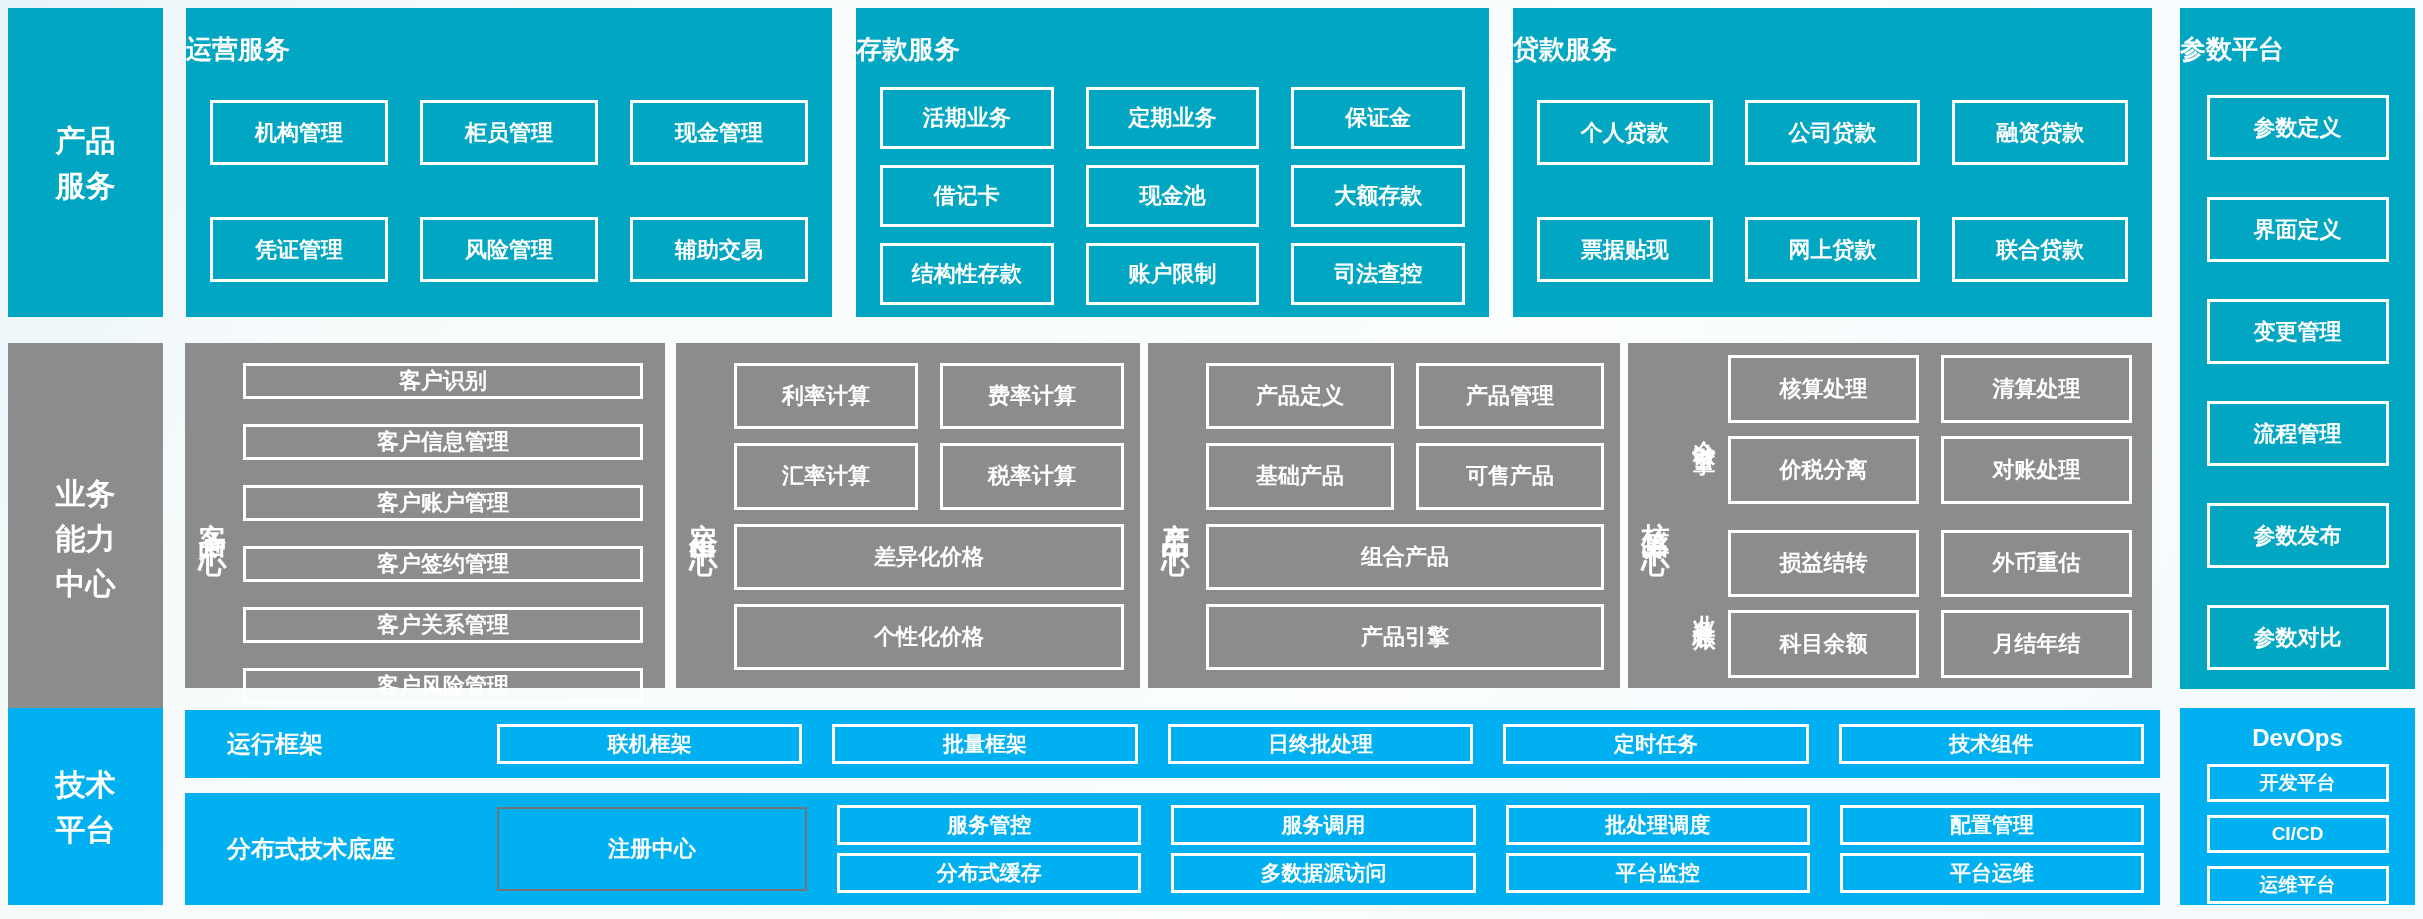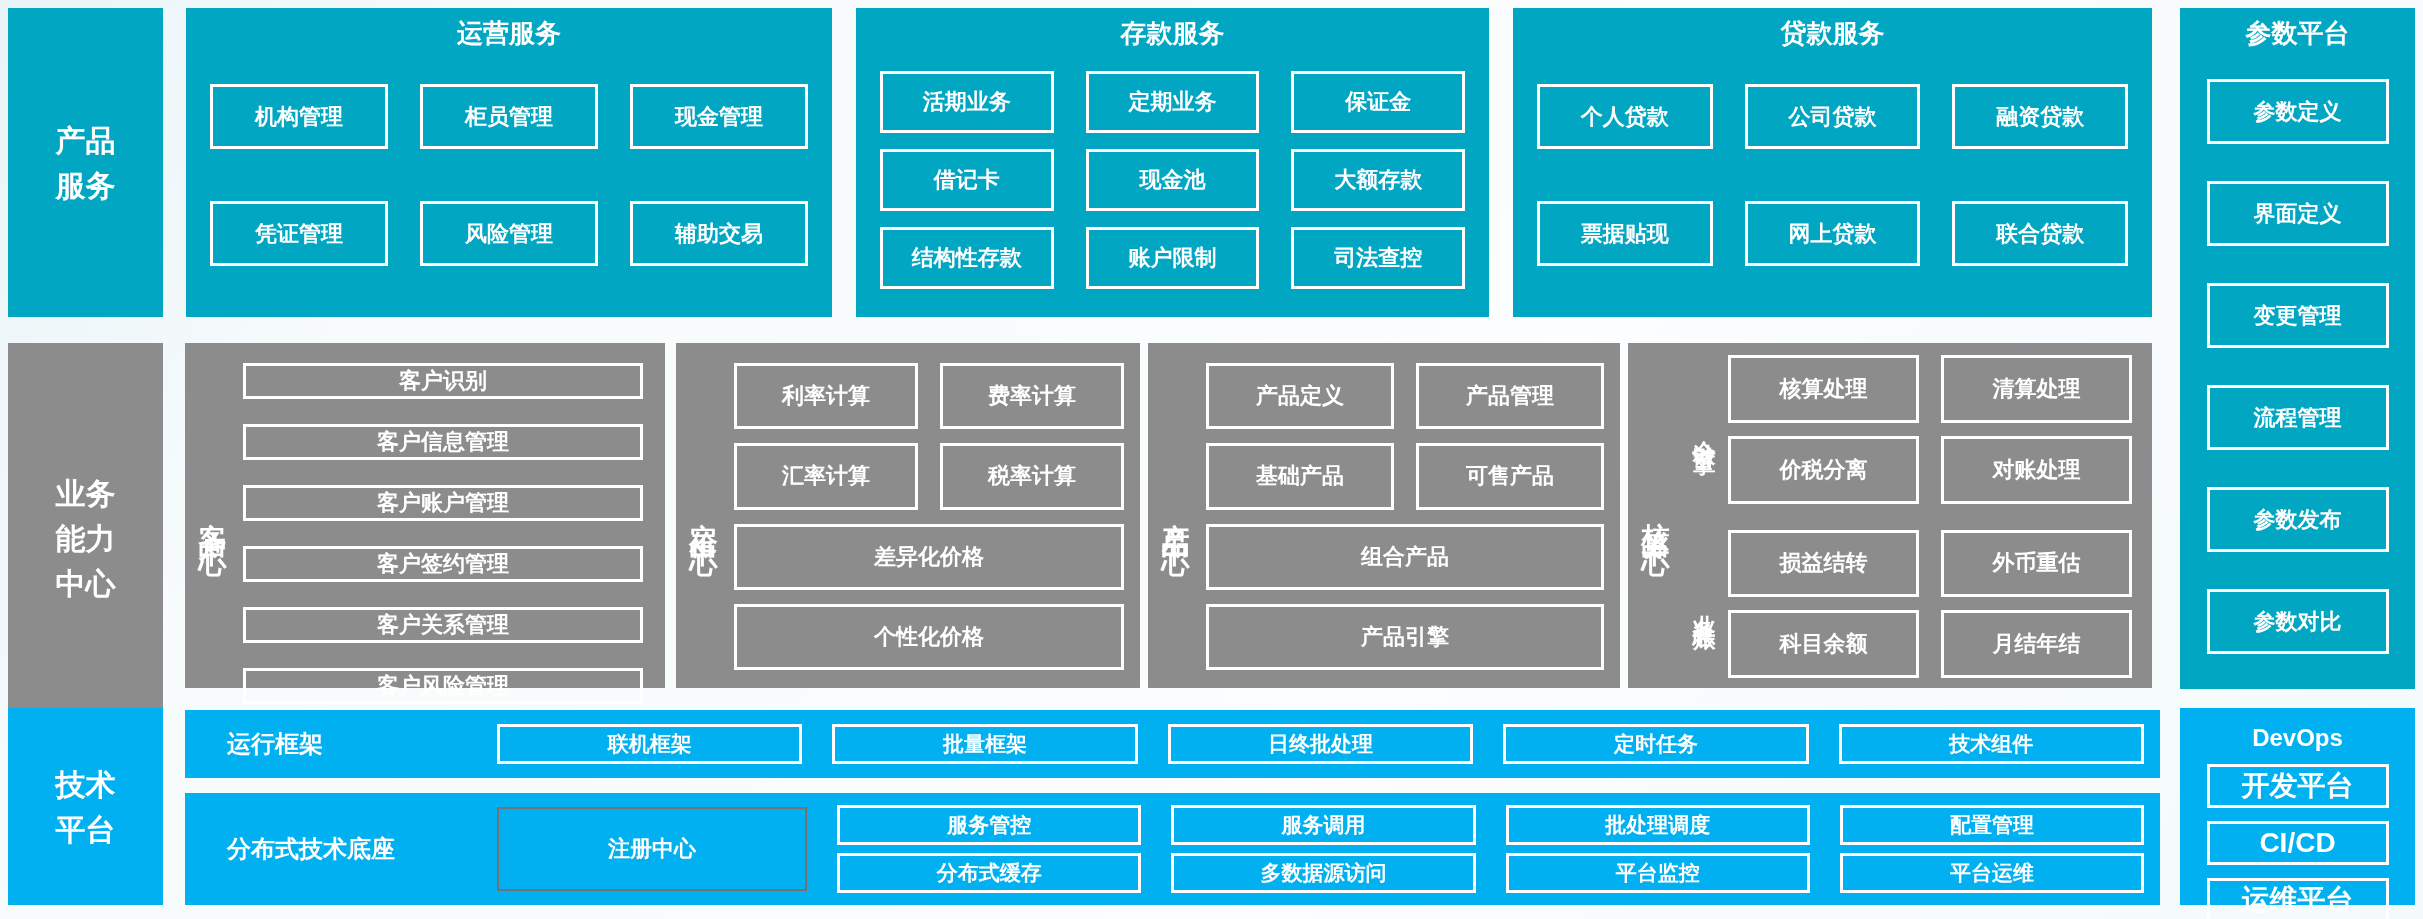--- a/index.html
+++ b/index.html
@@ -12,39 +12,39 @@
   .canvas { position:relative; width:2423px; height:919px; }
   .block { position:absolute; color:#fff; box-sizing:border-box; }
   .teal { background: var(--teal, #00A6C2); }
   .gray { background: var(--gray, #8C8C8C); }
   .blue { background: var(--blue, #00B0F0); }
 
   .rail {
     display:flex; align-items:center; justify-content:center; text-align:center;
     font-size:30px; font-weight:bold; line-height:1.5; white-space:pre-line;
   }
-  .group-title { text-align:center; padding-top:8px; font-size:26px; font-weight:bold; }
+  .group-title { text-align:left; padding-top:24px; font-size:26px; font-weight:bold; }
   .small-title { text-align:center; padding-top:16px; font-size:24px; font-weight:bold; }
 
   .box {
     border:3px solid #fff; box-sizing:border-box;
     display:flex; align-items:center; justify-content:center;
     font-size:22px; font-weight:bold; text-align:center;
   }
 
   .grid3 { display:grid; grid-template-columns:repeat(3,1fr); column-gap:32px; padding:0 24px; }
   #grp-operations .grid3 { margin-top:33px; row-gap:52px; grid-auto-rows:65px; }
   #grp-deposits  .grid3 { margin-top:20px; row-gap:16px; grid-auto-rows:62px; }
   #grp-loans     .grid3 { margin-top:33px; row-gap:52px; grid-auto-rows:65px; }
 
   .vstack { display:flex; flex-direction:column; align-items:center; }
   #param-platform .vstack { margin-top:28px; gap:37px; }
   #param-platform .box { width:182px; height:65px; flex:none; }
   #devops .vstack { margin-top:12px; gap:13px; }
-  #devops .box { width:182px; height:44px; flex:none; font-size:28px; }
+  #devops .box { width:182px; height:38px; flex:none; font-size:19px; }
 
   .center { display:flex; }
   .vlabel {
     writing-mode:vertical-rl; text-orientation:upright;
     font-size:28px; font-weight:bold; letter-spacing:8px;
     display:flex; align-items:center; justify-content:center;
     width:54px; flex:none;
   }
   .sub-vlabel {
     writing-mode:vertical-rl; text-orientation:upright;

